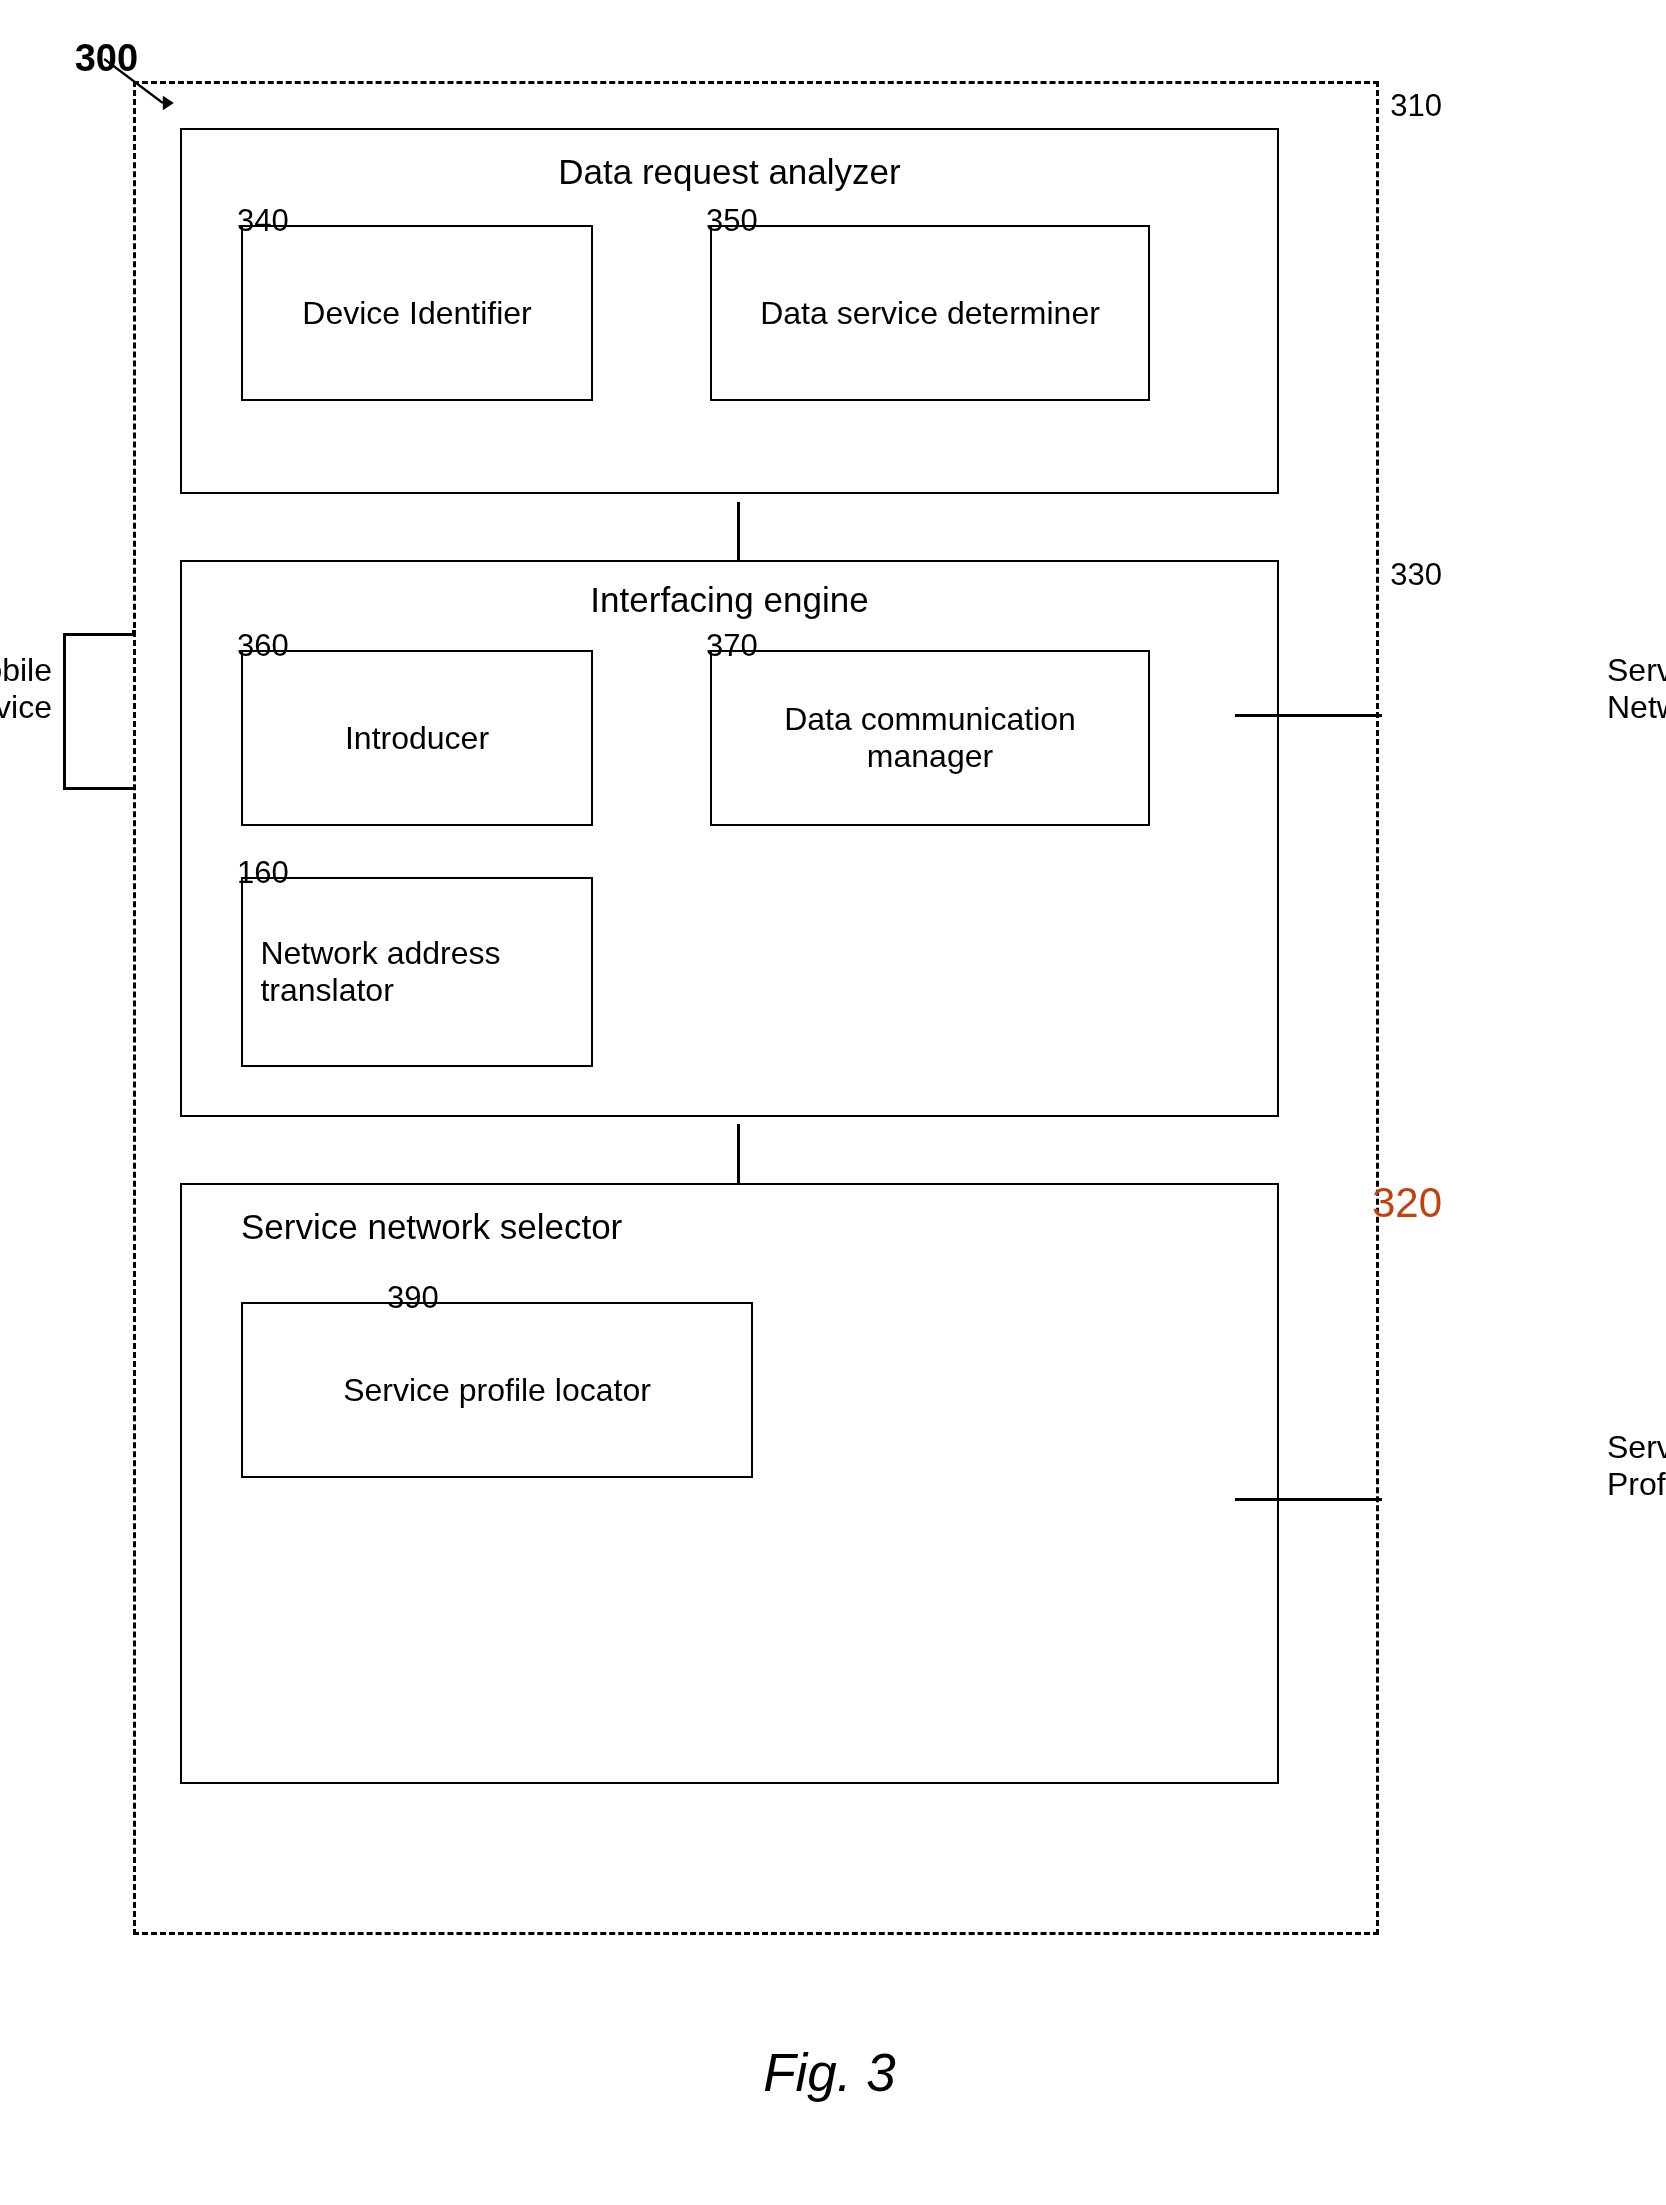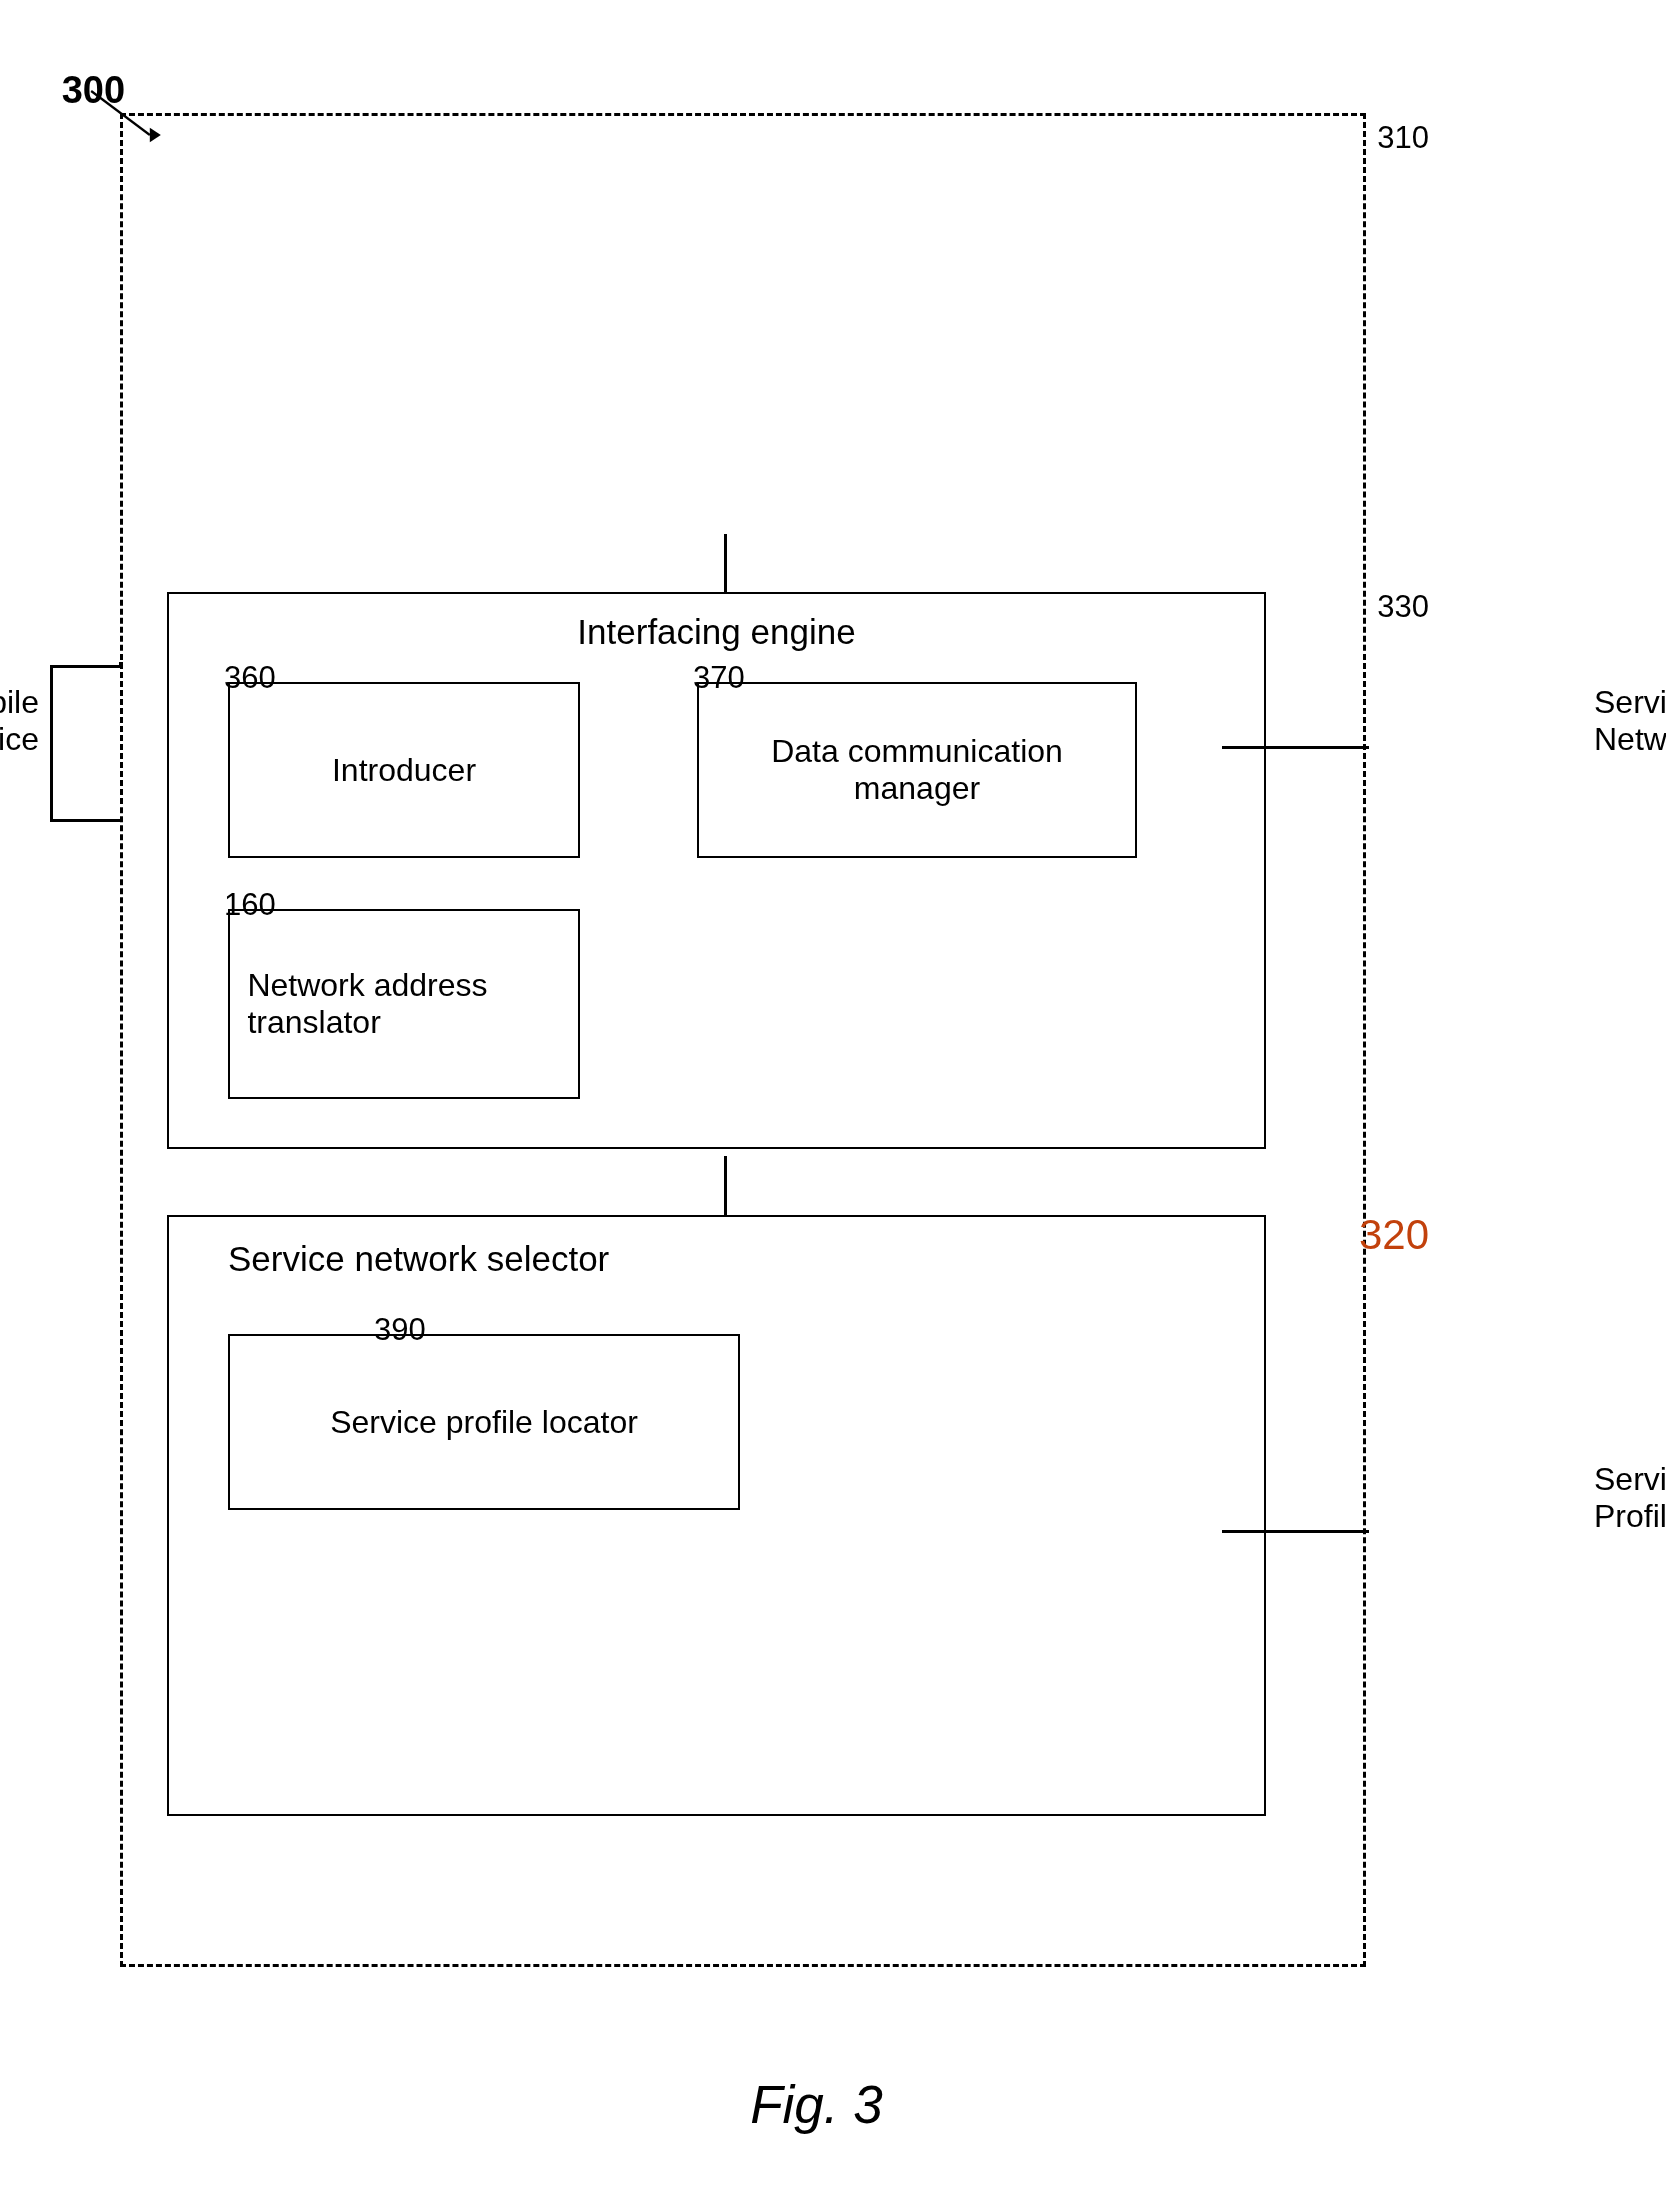--- a/index.html
+++ b/index.html
@@ -13,24 +13,23 @@
       font-family: Arial, sans-serif;
       width: 1666px;
       height: 2205px;
       position: relative;
       overflow: hidden;
     }
 
     .diagram-container {
       position: absolute;
       top: 37px;
-      left: 47px;
+      left: 60px;
       width: 1539px;
       height: 2088px;
-      margin-top: 32px;
     }
 
     
     .fig-label {
       position: absolute;
       bottom: 22px;
       left: 50%;
       transform: translateX(-50%);
       font-size: 53px;
       font-style: italic;
@@ -319,20 +318,33 @@
 
   <svg style="position:absolute;top:0;left:0;width:147px;height:88px;overflow:visible;" viewBox="0 0 200 120" width="147" height="88">
     <line x1="60" y1="30" x2="140" y2="90" stroke="#000" stroke-width="3"></line>
     <polygon points="140,80 140,100 155,90" fill="#000"></polygon>
   </svg>
 
   <div class="outer-dashed-box">
 
     <div style="position:absolute;top:546px;left:-3.7px;width:3.7px;height:2.9px;background:#000;"></div>
 
+    <div class="box-310-outer">
+      <div class="box-310-title">Data request analyzer</div>
+
+      <div class="box-340">
+        <div class="box-340-title">Device Identifier</div>
+      </div>
+      <div class="box-340-num">340</div>
+
+      <div class="box-350">
+        <div class="box-350-title">Data service determiner</div>
+      </div>
+      <div class="box-350-num">350</div>
+    </div>
     <div style="position:absolute;top:3.7px;right:-66px;font-size:31px;color:#000;">310</div>
 
     <div class="connector-310-330"></div>
 
     <div class="box-330-outer">
       <div class="box-330-title">Interfacing engine</div>
 
       <div class="box-360">
         <div class="box-360-title">Introducer</div>
       </div>

